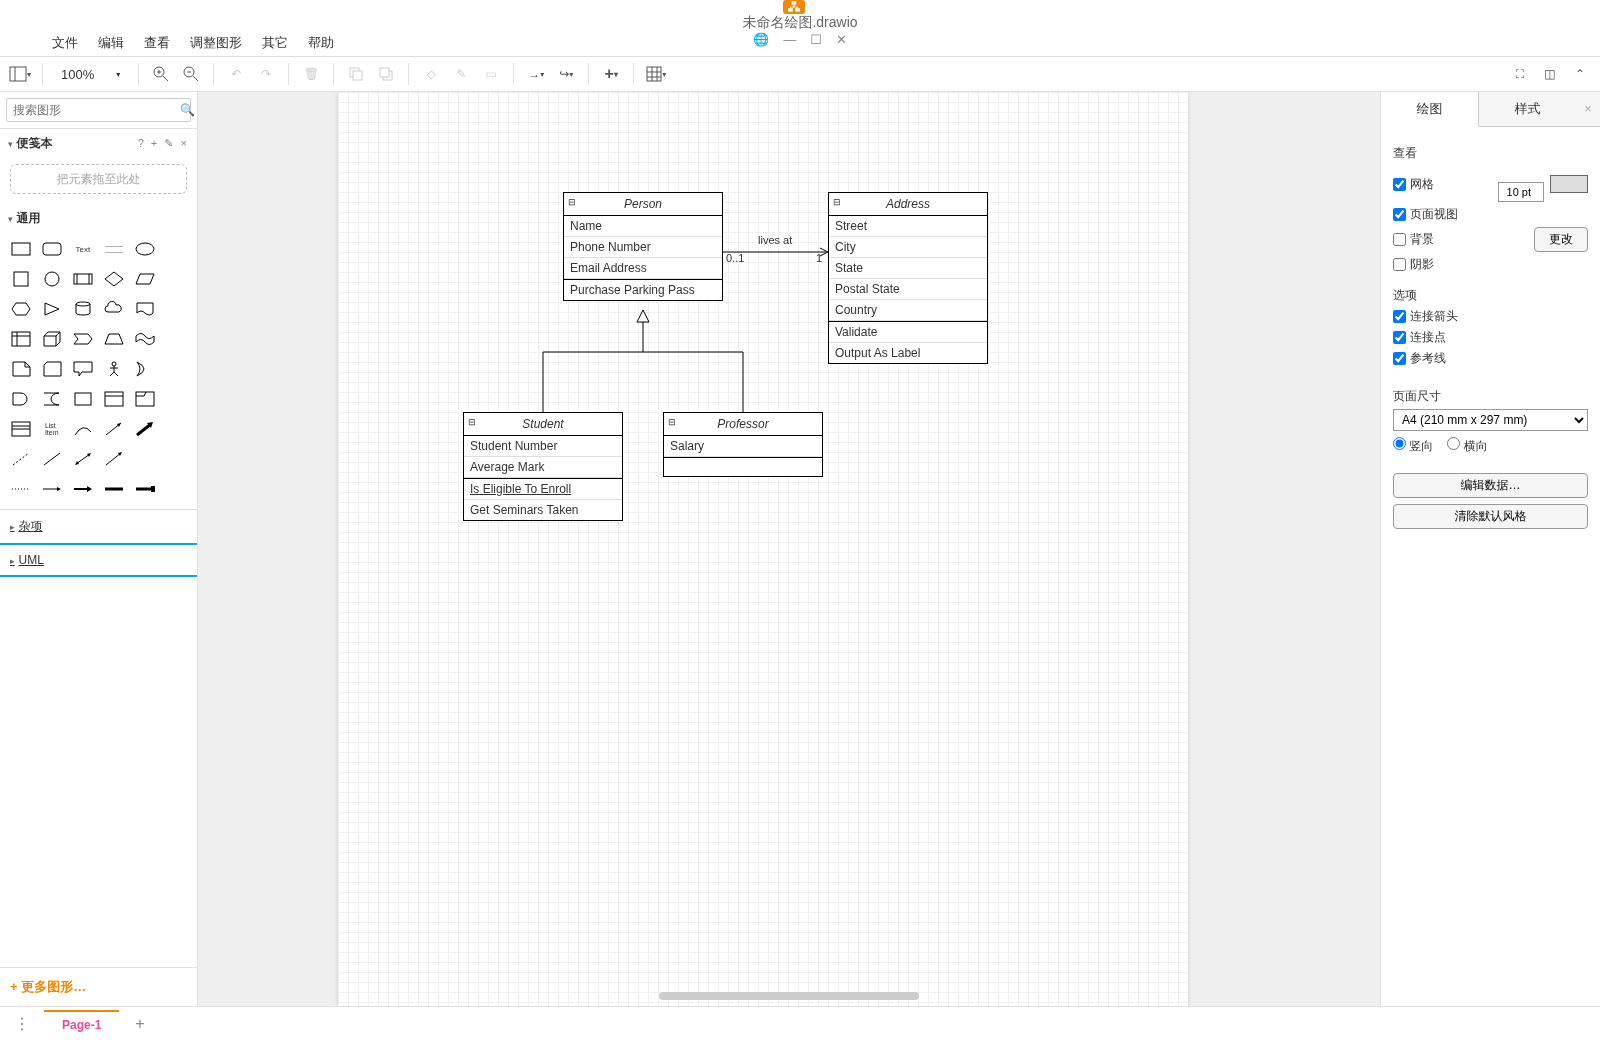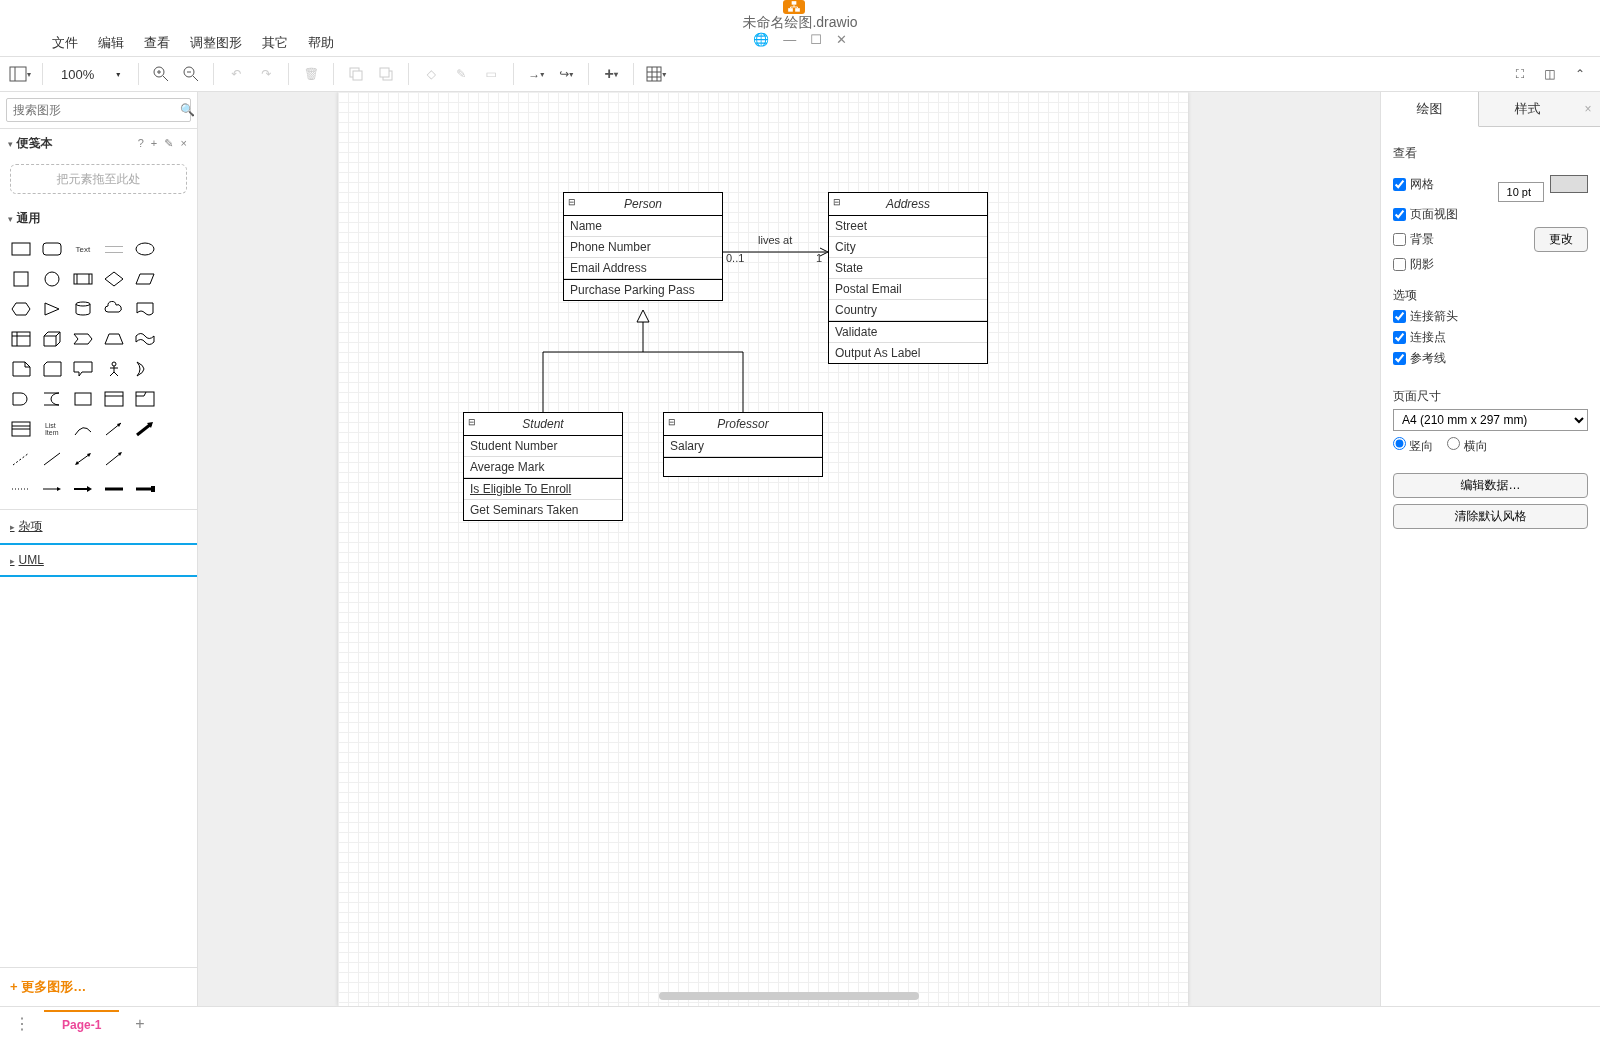--- a/index.html
+++ b/index.html
@@ -476,21 +476,21 @@
             <div class="uml-row">Email Address</div>
             <div class="uml-divider"></div>
             <div class="uml-row">Purchase Parking Pass</div>
           </div>
 
           <div class="uml-box" style="left:490px; top:100px; width:160px;">
             <div class="uml-title"><span class="collapse">⊟</span><span>Address</span></div>
             <div class="uml-row">Street</div>
             <div class="uml-row">City</div>
             <div class="uml-row">State</div>
-            <div class="uml-row">Postal Email</div>
+            <div class="uml-row">Postal State</div>
             <div class="uml-row">Country</div>
             <div class="uml-divider"></div>
             <div class="uml-row">Validate</div>
             <div class="uml-row">Output As Label</div>
           </div>
 
           <div class="uml-box" style="left:125px; top:320px; width:160px;">
             <div class="uml-title"><span class="collapse">⊟</span><span>Student</span></div>
             <div class="uml-row">Student Number</div>
             <div class="uml-row">Average Mark</div>

